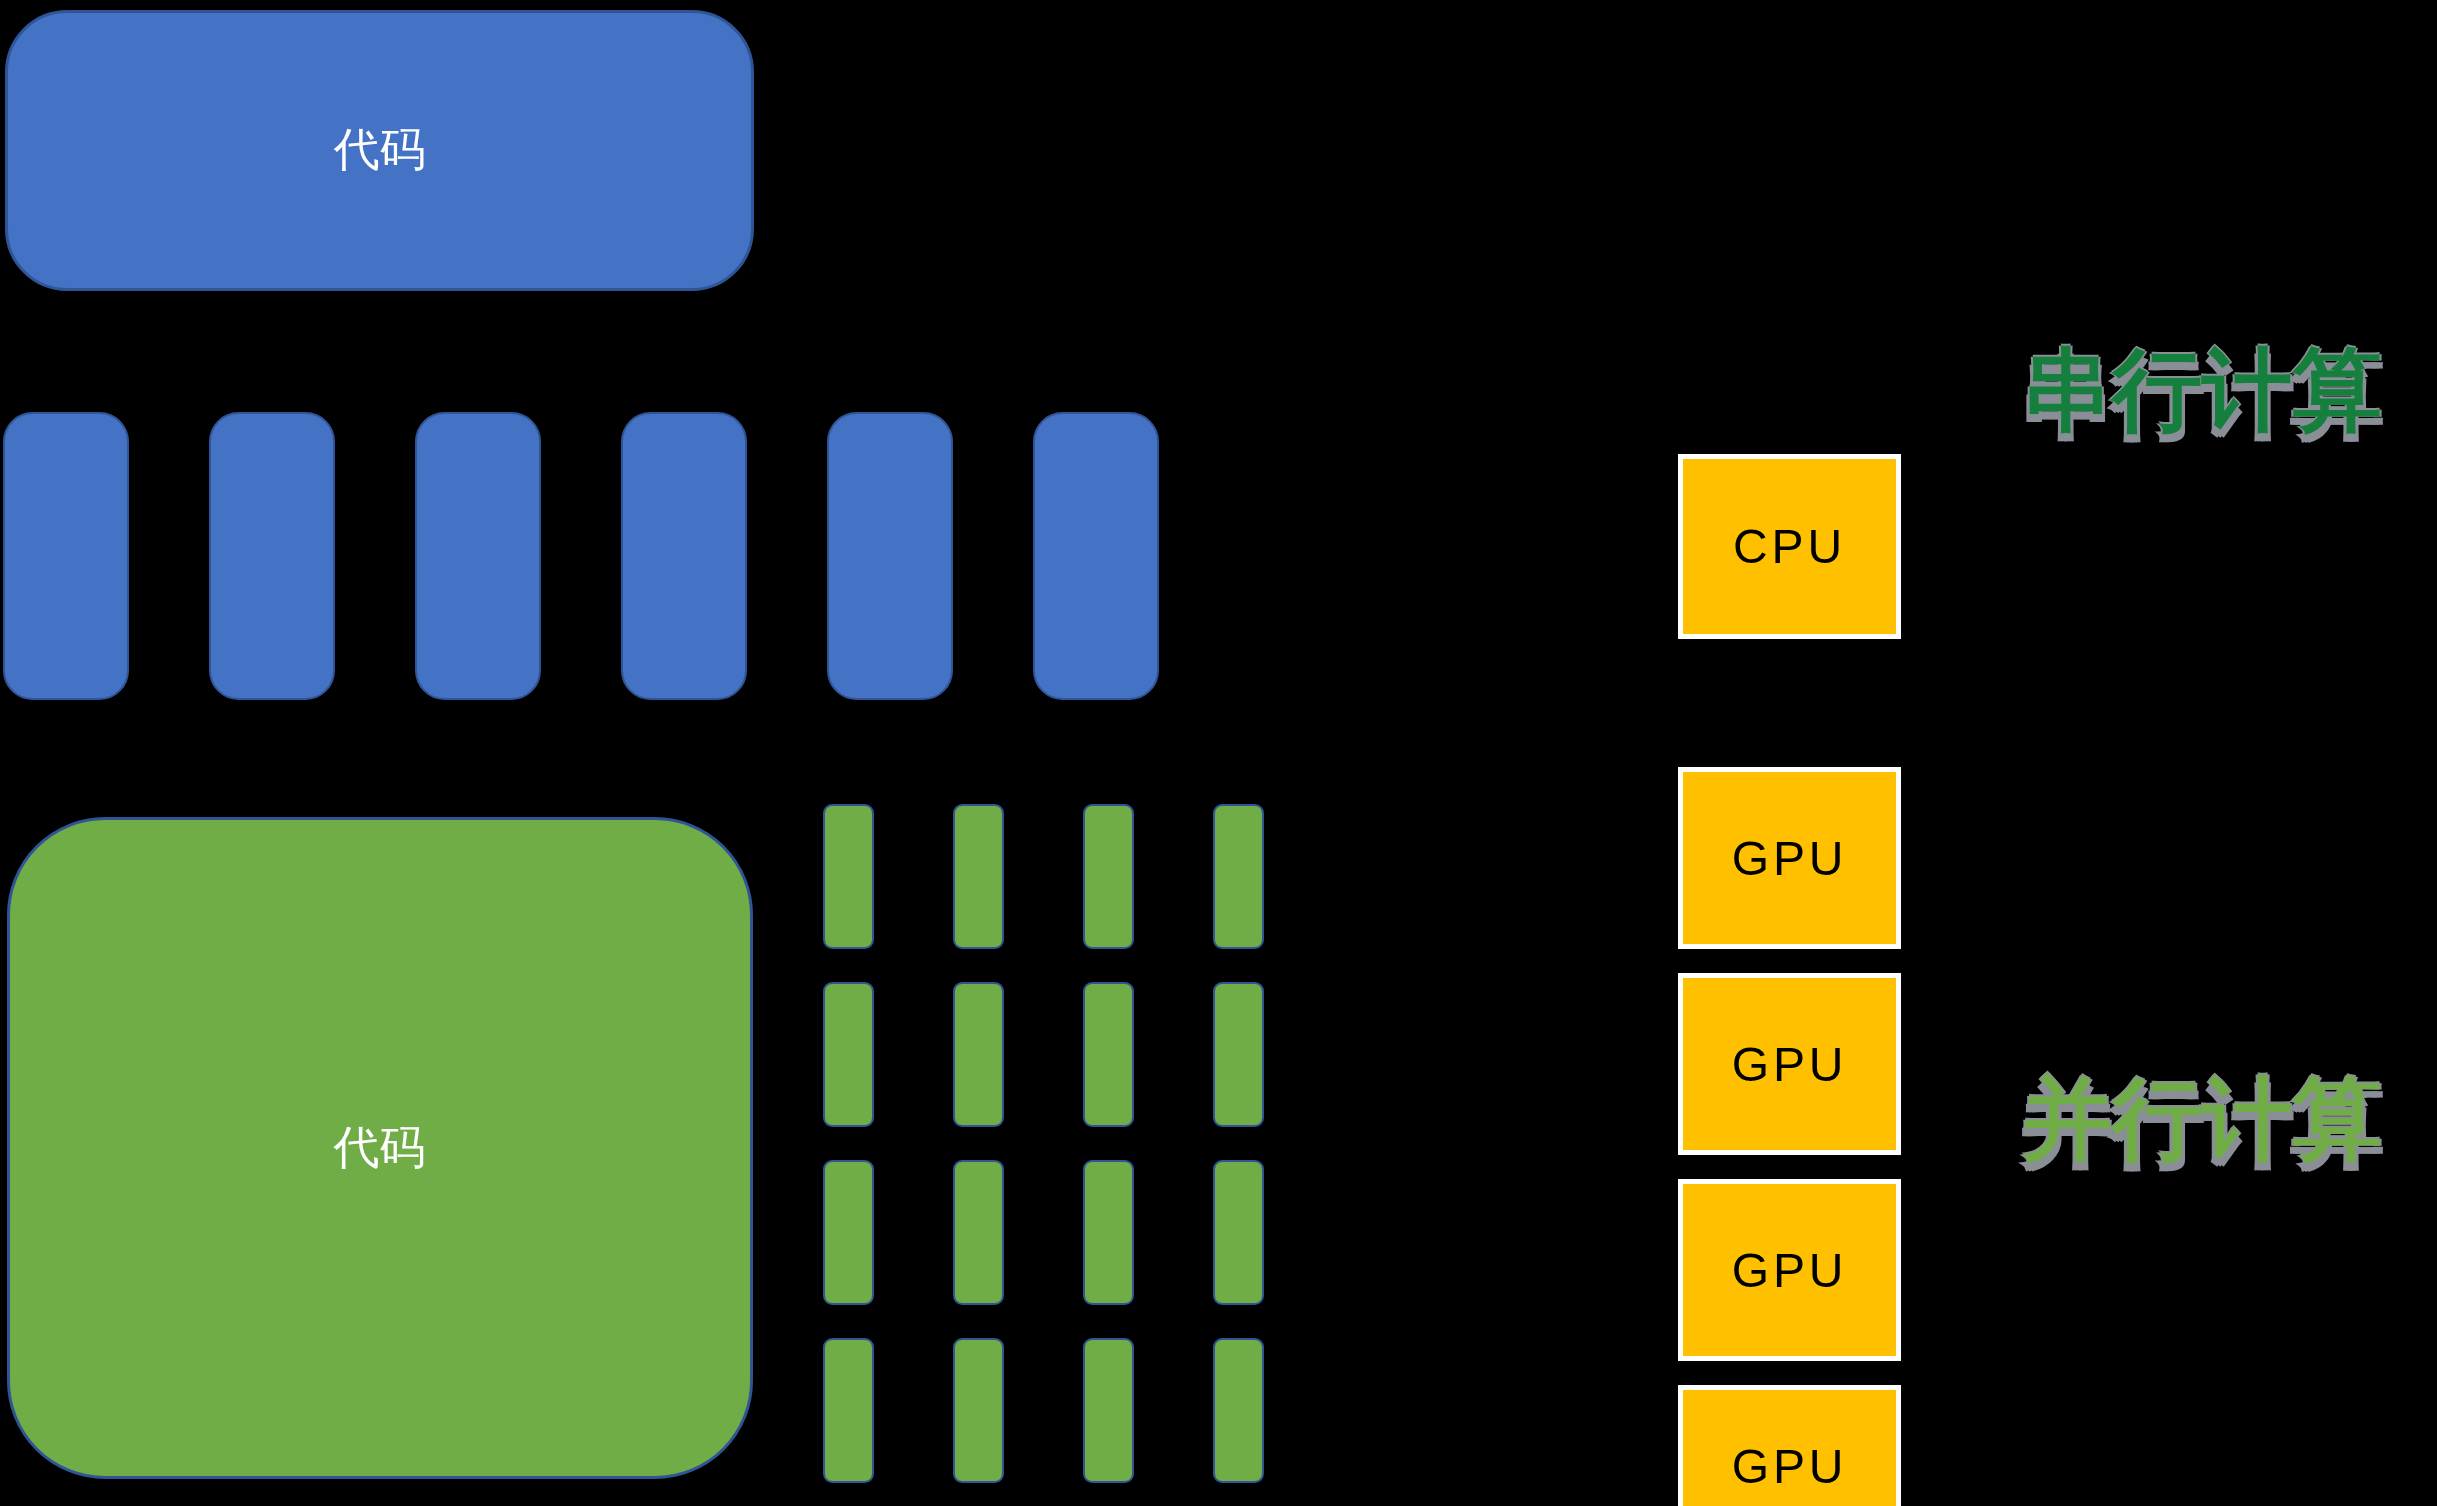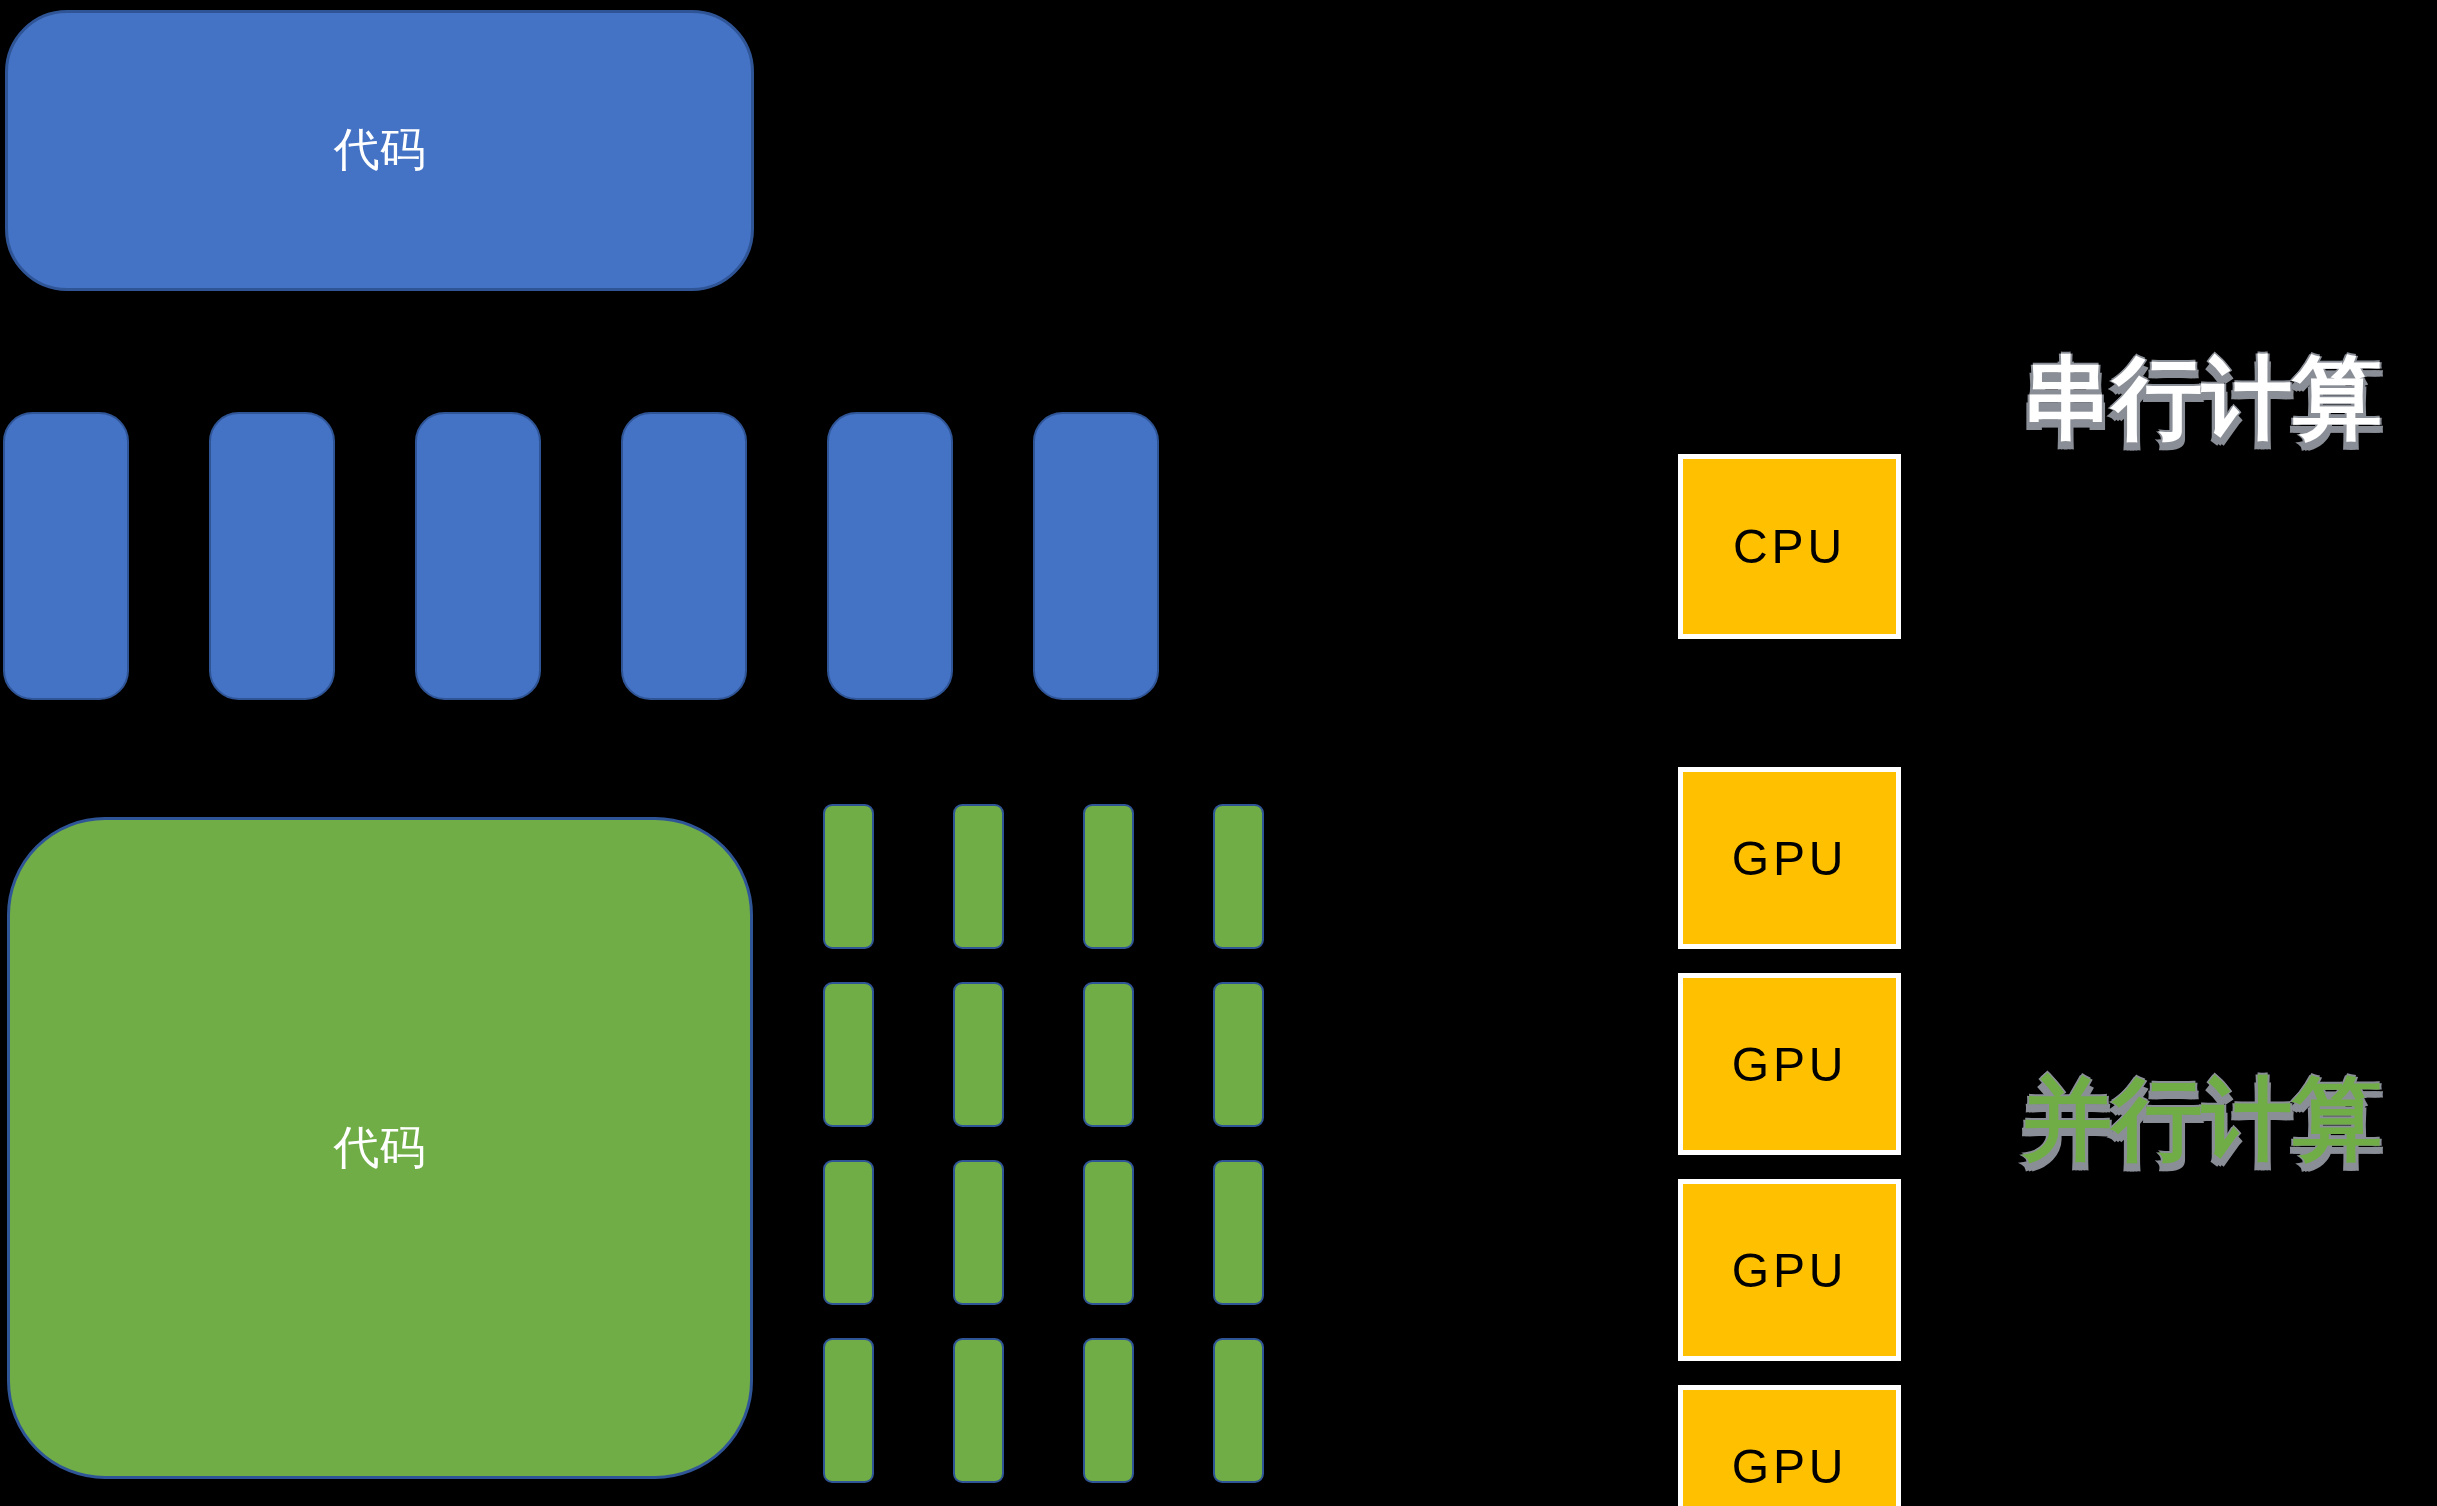--- a/index.html
+++ b/index.html
@@ -79,22 +79,22 @@
 
   
   .wordart {
     font-size: 90px;
     font-weight: bold;
     white-space: nowrap;
     width: 366px;
     text-align: center;
   }
   .wordart.serial {
-    left: 2019px; top: 338px;
-    color: #ffffff;
+    left: 2019px; top: 330px;
+    color: #15803d;
     text-shadow:
       2px 0 0 #8A8E96, -2px 0 0 #8A8E96, 0 -2px 0 #8A8E96,
       0 7.9px 0 #8A8E96, 3.3px 7.9px 0 #8A8E96, -3.3px 7.9px 0 #8A8E96;
   }
   .wordart.parallel {
     left: 2019px; top: 1059px;
     color: #70AD47;
     text-shadow:
       2px 0 0 #8A8E96, -2px 0 0 #8A8E96, 0 -2px 0 #8A8E96,
       0 7.9px 0 #8A8E96, 3.3px 7.9px 0 #8A8E96, -3.3px 7.9px 0 #8A8E96;

